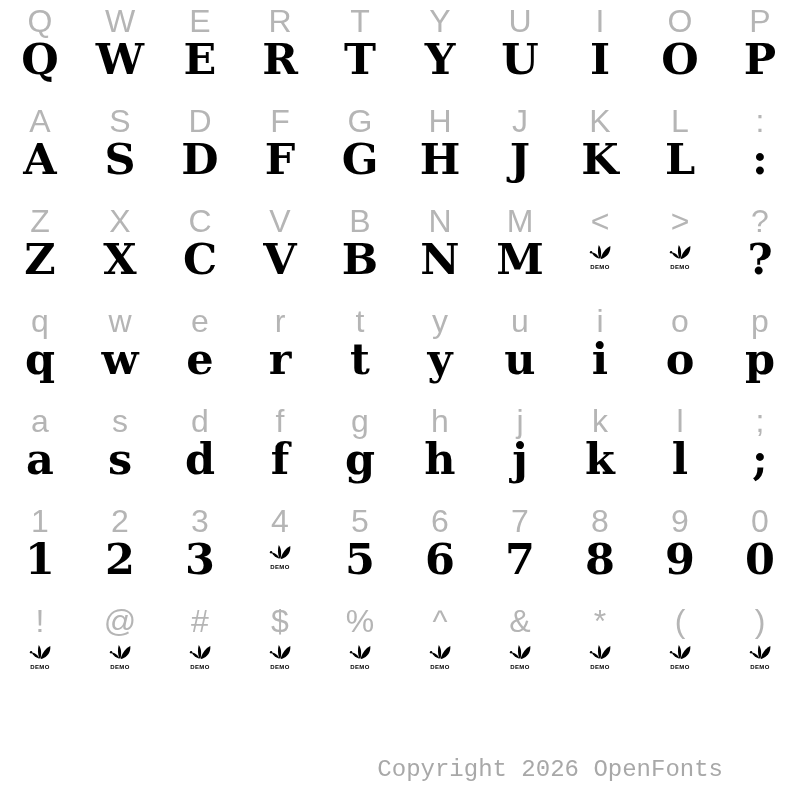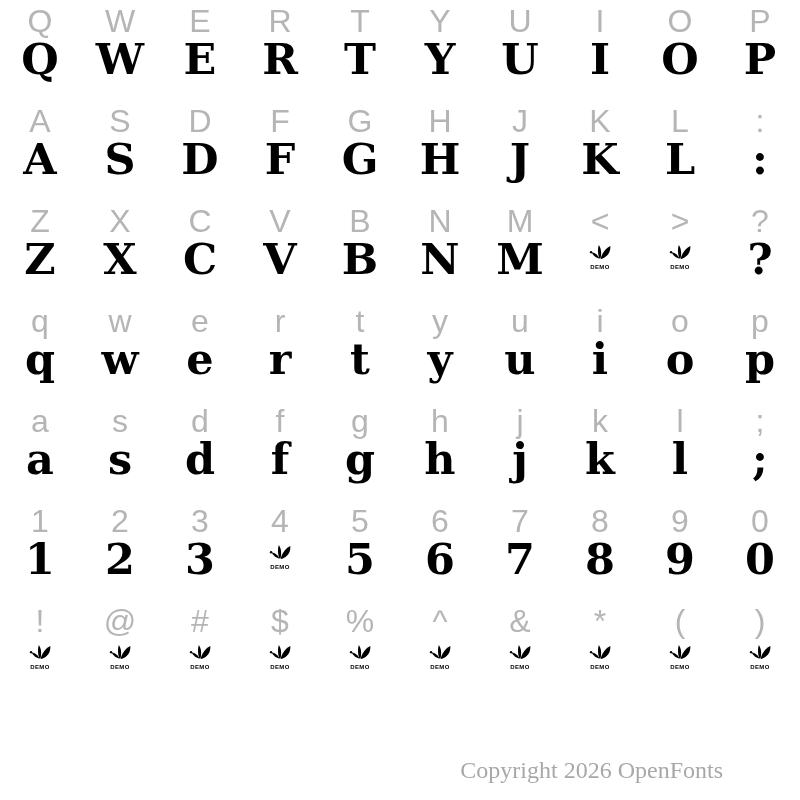--- a/index.html
+++ b/index.html
@@ -70,21 +70,21 @@
     font-family: "Liberation Sans", sans-serif;
     font-size: 6px;
     font-weight: bold;
     letter-spacing: 0.4px;
     fill: var(--demo-black, #000000);
   }
   .copyright {
     position: absolute;
     top: 757px;
     right: 77px;
-    font-family: Liberation Serif, serif;
+    font-family: Liberation Mono, monospace;
     font-size: 24px;
     line-height: 26px;
     color: var(--copyright-gray, #a8a8a8);
   }
 </style>
 </head>
 <body>
 
 <div class="specimen">
   <div class="glyph-grid">

